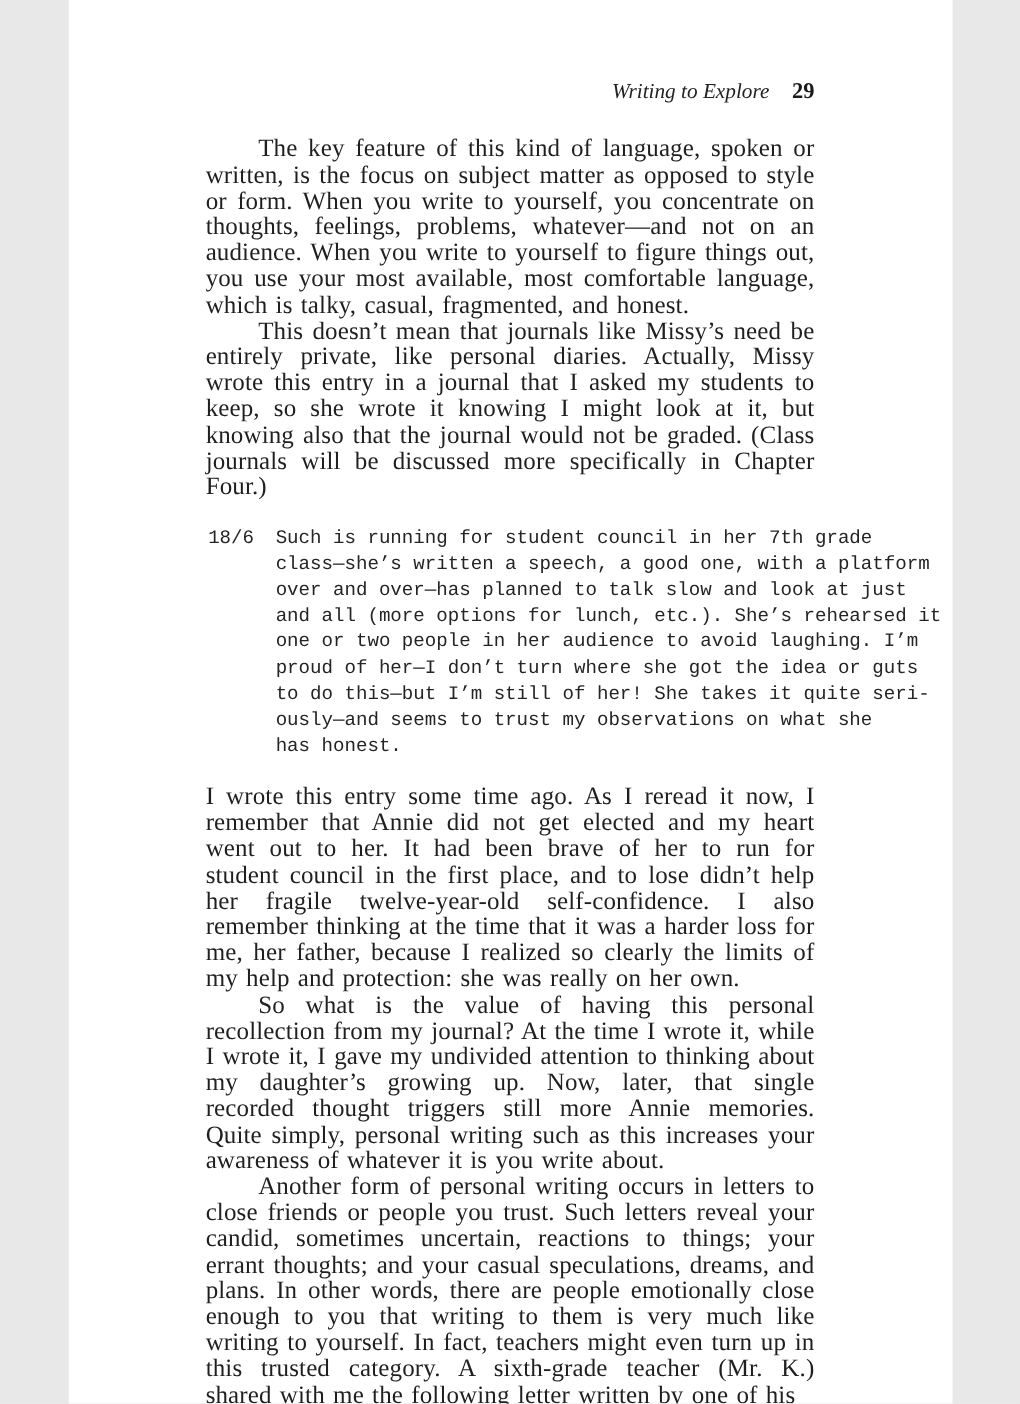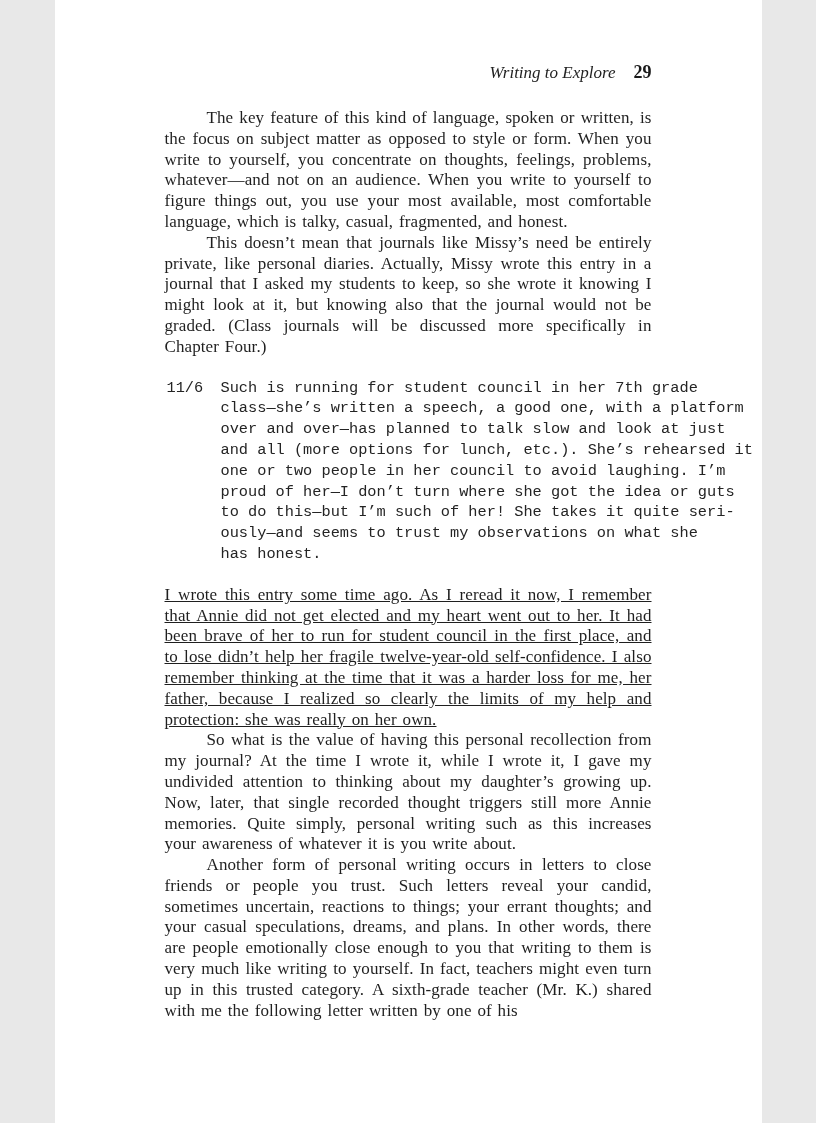--- a/index.html
+++ b/index.html
@@ -31,30 +31,29 @@
     color: #222222;
   }
   .page-number {
     font-weight: bold;
     font-size: 18px;
     margin-left: 18px;
     color: #1a1a1a;
   }
   .body-text p {
     margin: 0;
-    font-size: 17px;
+    font-size: 20px;
     line-height: 20.8px;
     text-align: justify;
     text-indent: 42px;
     word-spacing: 1.5px;
     letter-spacing: 0.1px;
   }
   .body-text p.no-indent {
     text-indent: 0;
-    text-decoration: underline;
   }
   .journal {
     margin: 20px 0 20px 2px;
     font-family: "Liberation Mono", "DejaVu Sans Mono", monospace;
     font-size: 15.3px;
     line-height: 20.8px;
     color: #242424;
   }
   .journal-line {
     padding-left: 54px;
@@ -77,28 +76,28 @@
     <span class="running-title">Writing to Explore</span><span class="page-number">29</span>
   </div>
 
   <div class="body-text">
 
     <p>The key feature of this kind of language, spoken or written, is the focus on subject matter as opposed to style or form. When you write to yourself, you concentrate on thoughts, feelings, problems, whatever—and not on an audience. When you write to yourself to figure things out, you use your most available, most comfortable language, which is talky, casual, fragmented, and honest.</p>
     <p>This doesn’t mean that journals like Missy’s need be entirely private, like personal diaries. Actually, Missy wrote this entry in a journal that I asked my students to keep, so she wrote it knowing I might look at it, but knowing also that the journal would not be graded. (Class journals will be discussed more specifically in Chapter Four.)</p>
 
     <div class="journal">
       <div class="journal-line first">
-        <span class="journal-date">11/6</span><span>Such is running for student council in her 7th grade</span>
+        <span class="journal-date">18/6</span><span>Such is running for student council in her 7th grade</span>
       </div>
       <div class="journal-line">class—she’s written a speech, a good one, with a platform</div>
       <div class="journal-line">over and over—has planned to talk slow and look at just</div>
       <div class="journal-line">and all (more options for lunch, etc.). She’s rehearsed it</div>
-      <div class="journal-line">one or two people in her council to avoid laughing. I’m</div>
+      <div class="journal-line">one or two people in her audience to avoid laughing. I’m</div>
       <div class="journal-line">proud of her—I don’t turn where she got the idea or guts</div>
-      <div class="journal-line">to do this—but I’m such of her! She takes it quite seri-</div>
+      <div class="journal-line">to do this—but I’m still of her! She takes it quite seri-</div>
       <div class="journal-line">ously—and seems to trust my observations on what she</div>
       <div class="journal-line">has honest.</div>
     </div>
 
     <p class="no-indent">I wrote this entry some time ago. As I reread it now, I remember that Annie did not get elected and my heart went out to her. It had been brave of her to run for student council in the first place, and to lose didn’t help her fragile twelve-year-old self-confidence. I also remember thinking at the time that it was a harder loss for me, her father, because I realized so clearly the limits of my help and protection: she was really on her own.</p>
     <p>So what is the value of having this personal recollection from my journal? At the time I wrote it, while I wrote it, I gave my undivided attention to thinking about my daughter’s growing up. Now, later, that single recorded thought triggers still more Annie memories. Quite simply, personal writing such as this increases your awareness of whatever it is you write about.</p>
     <p>Another form of personal writing occurs in letters to close friends or people you trust. Such letters reveal your candid, sometimes uncertain, reactions to things; your errant thoughts; and your casual speculations, dreams, and plans. In other words, there are people emotionally close enough to you that writing to them is very much like writing to yourself. In fact, teachers might even turn up in this trusted category. A sixth-grade teacher (Mr. K.) shared with me the following letter written by one of his</p>
 
   </div>
 

